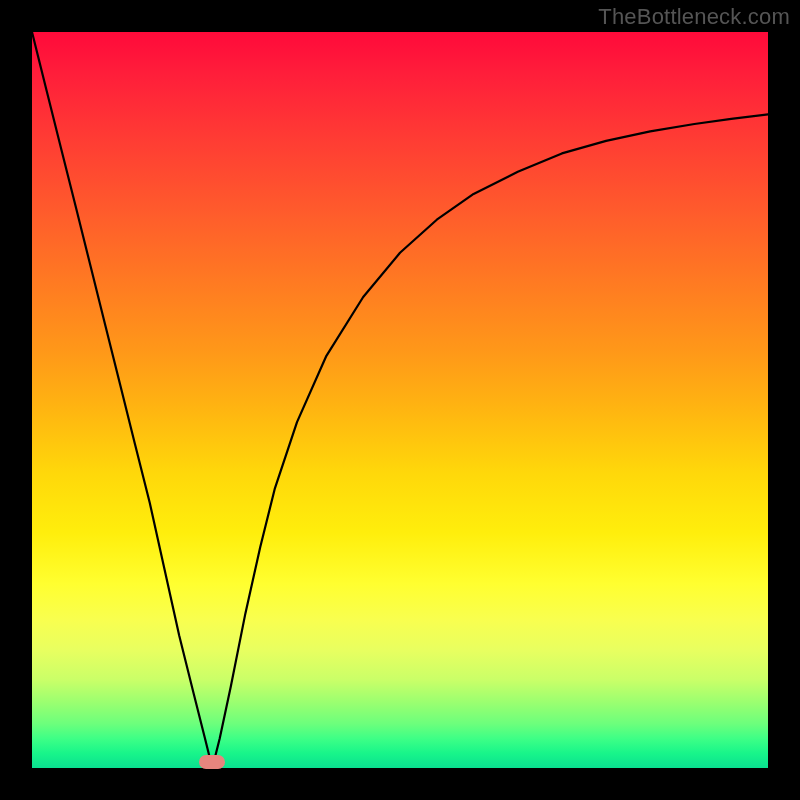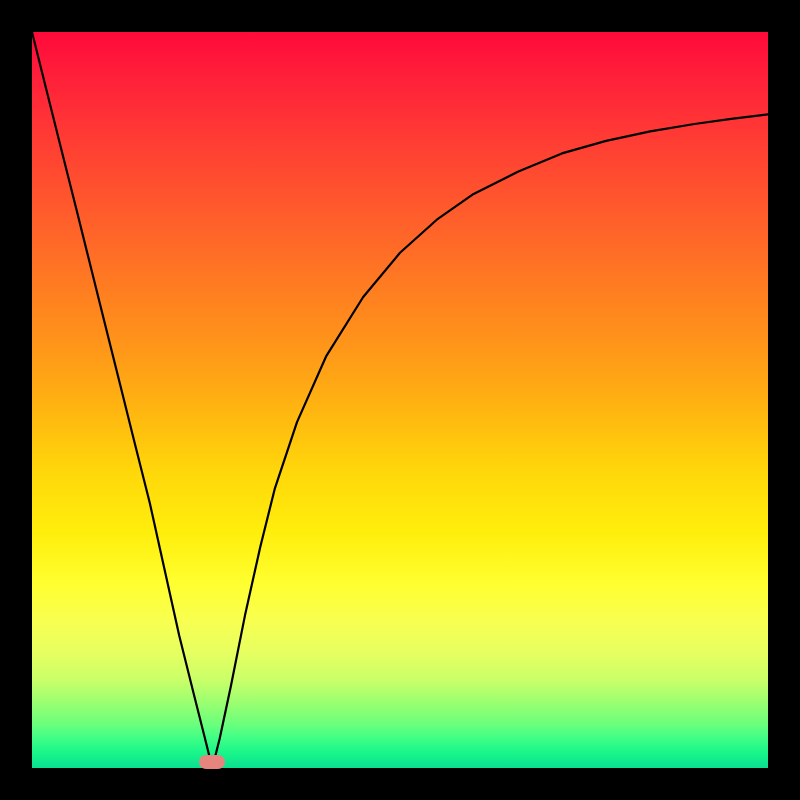--- a/index.html
+++ b/index.html
@@ -78,13 +78,14 @@
 <div class="frame">
 
   <div class="plot"></div>
 
   <svg class="curve" viewBox="0 0 736 736" preserveAspectRatio="none">
     <path id="curve-path" fill="none" stroke="#000" stroke-width="2.2" stroke-linecap="round" stroke-linejoin="round" d="M0.0 0.0 L14.7 58.9 L29.4 117.8 L44.2 176.6 L58.9 235.5 L73.6 294.4 L88.3 353.3 L103.0 412.2 L117.8 471.0 L132.5 537.3 L147.2 603.5 L161.9 662.4 L173.0 706.6 L180.3 736.0 L187.7 706.6 L198.7 655.0 L213.4 581.4 L228.2 515.2 L242.9 456.3 L265.0 390.1 L294.4 323.8 L331.2 265.0 L368.0 220.8 L404.8 187.7 L441.6 161.9 L485.8 139.8 L529.9 121.4 L574.1 108.9 L618.2 99.4 L662.4 92.0 L699.2 86.8 L736.0 82.4"></path>
   </svg>
 
   <div class="bump" id="bump" style="left: 199.32px; top: 755.112px;"></div>
 
+  <div class="watermark">TheBottleneck.com</div>
 </div>
 
 </body></html>

